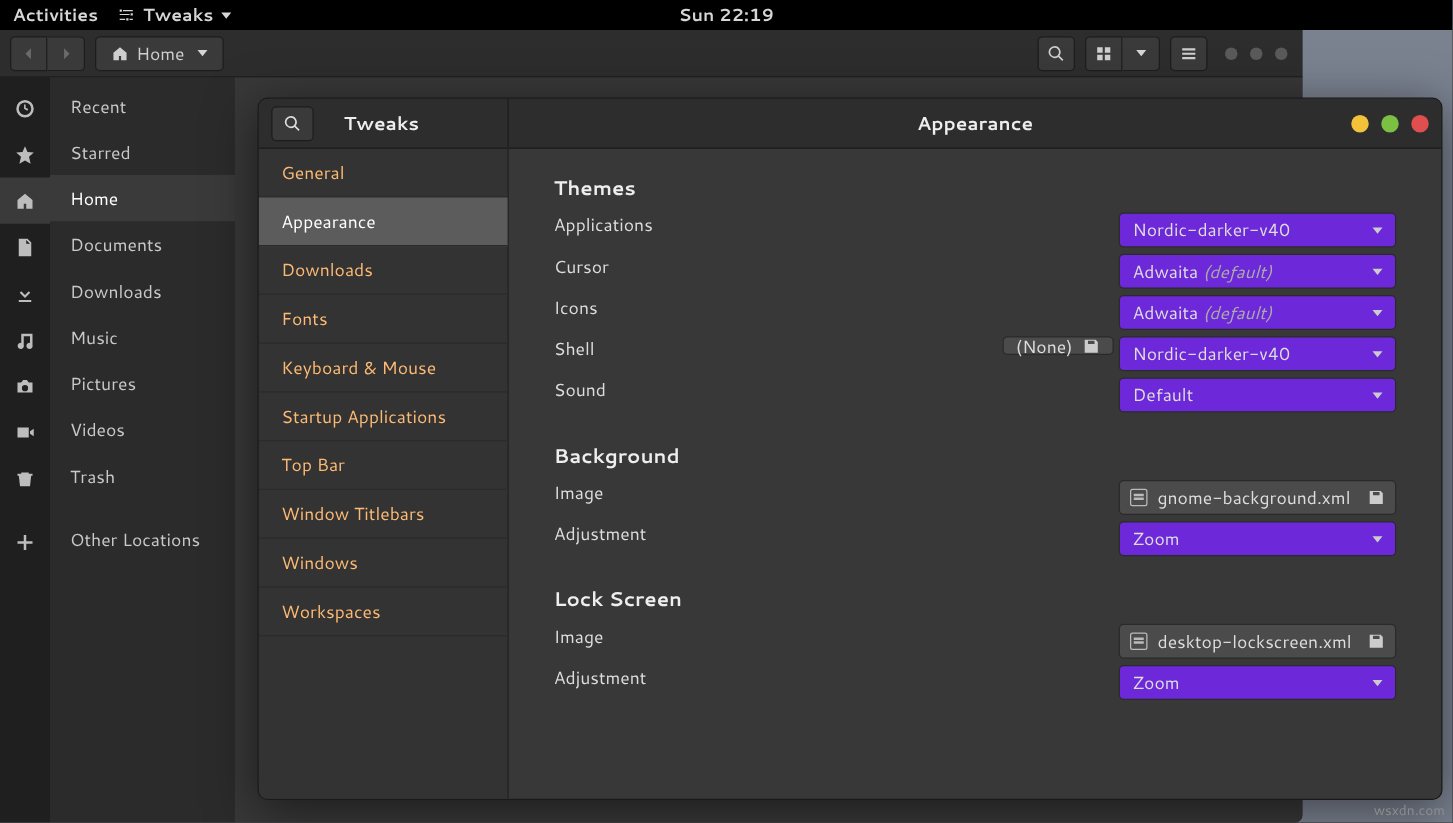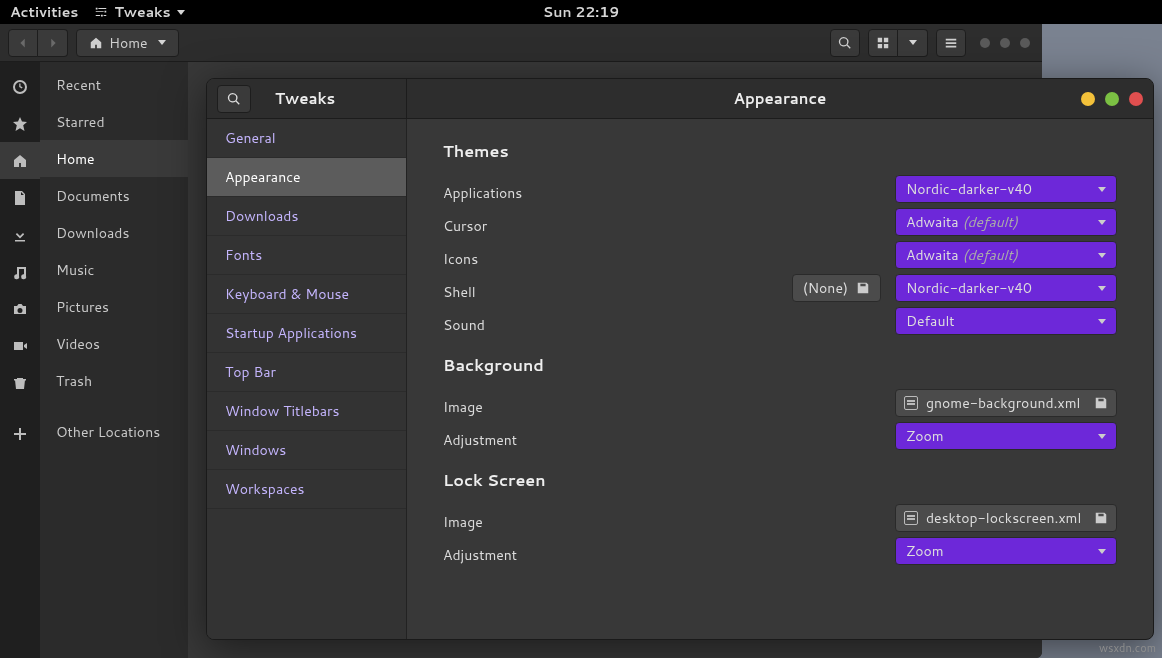--- a/index.html
+++ b/index.html
@@ -50,32 +50,32 @@
 .tw-header .app-title{font-weight:700;font-size:15px;margin-left:24px;color:#eee}
 .tw-header .page-title{position:absolute;left:50%;transform:translateX(-50%);font-weight:700;font-size:15px;color:#eee;margin-left:100px}
 .tw-header .win-controls{position:absolute;right:10px;display:flex;gap:10px}
 .wct{width:14px;height:14px;border-radius:50%}
 .wct.min{background:#f3c13a}
 .wct.max{background:#7bc043}
 .wct.close{background:#e04f4f}
 
 .tw-body{display:flex;flex:1;min-height:0}
 .tw-sidebar{width:200px;background:#333;border-right:1px solid #222}
-.tw-sidebar .s-item{height:39px;display:flex;align-items:center;padding-left:18px;color:#c4b5fd;border-bottom:1px solid #2b2b2b}
+.tw-sidebar .s-item{height:39px;display:flex;align-items:center;padding-left:18px;color:#fdba74;border-bottom:1px solid #2b2b2b}
 .tw-sidebar .s-item.active{background:#5c5c5c;color:#fff}
 .tw-content{flex:1;overflow:auto;padding:20px 36px;color:#ddd}
 .section{margin-bottom:18px}
 .section h4{font-weight:700;color:#eee;margin-bottom:8px;font-size:16px}
-.row{display:flex;align-items:flex-end;height:33px}
+.row{display:flex;align-items:flex-start;height:33px}
 .row .label{flex:1}
 .dd{width:222px;height:28px;background:#6d28d9;border:1px solid #2a2a2a;border-radius:4px;display:flex;align-items:center;padding:0 10px;position:relative}
 .dd .dd-text{flex:1;overflow:hidden;white-space:nowrap}
 .dd .dd-text em{color:#aaa;font-style:italic}
 .dd .caret{width:0;height:0;border-left:4px solid transparent;border-right:4px solid transparent;border-top:5px solid #ccc}
-.shell-extra{height:28px;background:#4b4b4b;border:1px solid #2a2a2a;border-radius:4px;display:flex;align-items:center;padding:0 10px;margin-right:14px;gap:8px}
+.shell-extra{height:15px;background:#4b4b4b;border:1px solid #2a2a2a;border-radius:4px;display:flex;align-items:center;padding:0 10px;margin-right:4px;gap:8px}
 .file-btn{width:222px;height:28px;background:#4b4b4b;border:1px solid #2a2a2a;border-radius:4px;display:flex;align-items:center;padding:0 8px;gap:8px}
 .file-btn .fb-text{flex:1;white-space:nowrap;overflow:hidden}
 .file-btn svg,.shell-extra svg{width:14px;height:14px;fill:#ccc}
 .xml-ico{width:14px;height:14px;border:1px solid #bbb;border-radius:2px;display:inline-block;position:relative}
 .xml-ico:after{content:"";position:absolute;left:2px;right:2px;top:3px;height:2px;background:#bbb;box-shadow:0 3px 0 #bbb}
 
 .watermark{position:absolute;right:6px;bottom:2px;color:#8d8d8d;font-size:11px}
 </style>
 </head>
 <body>

